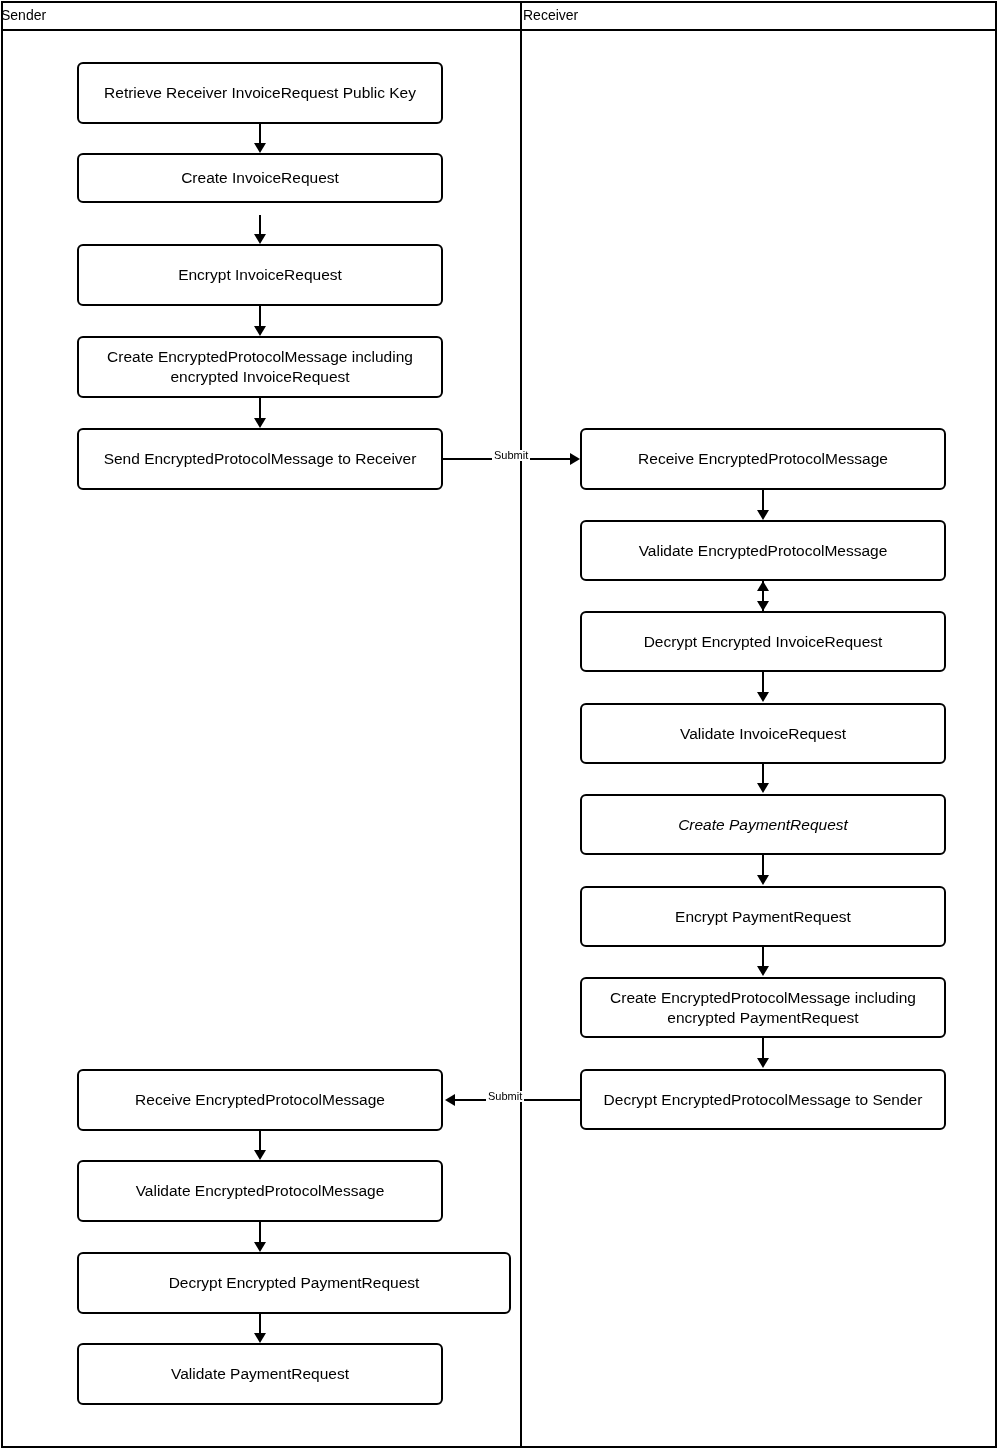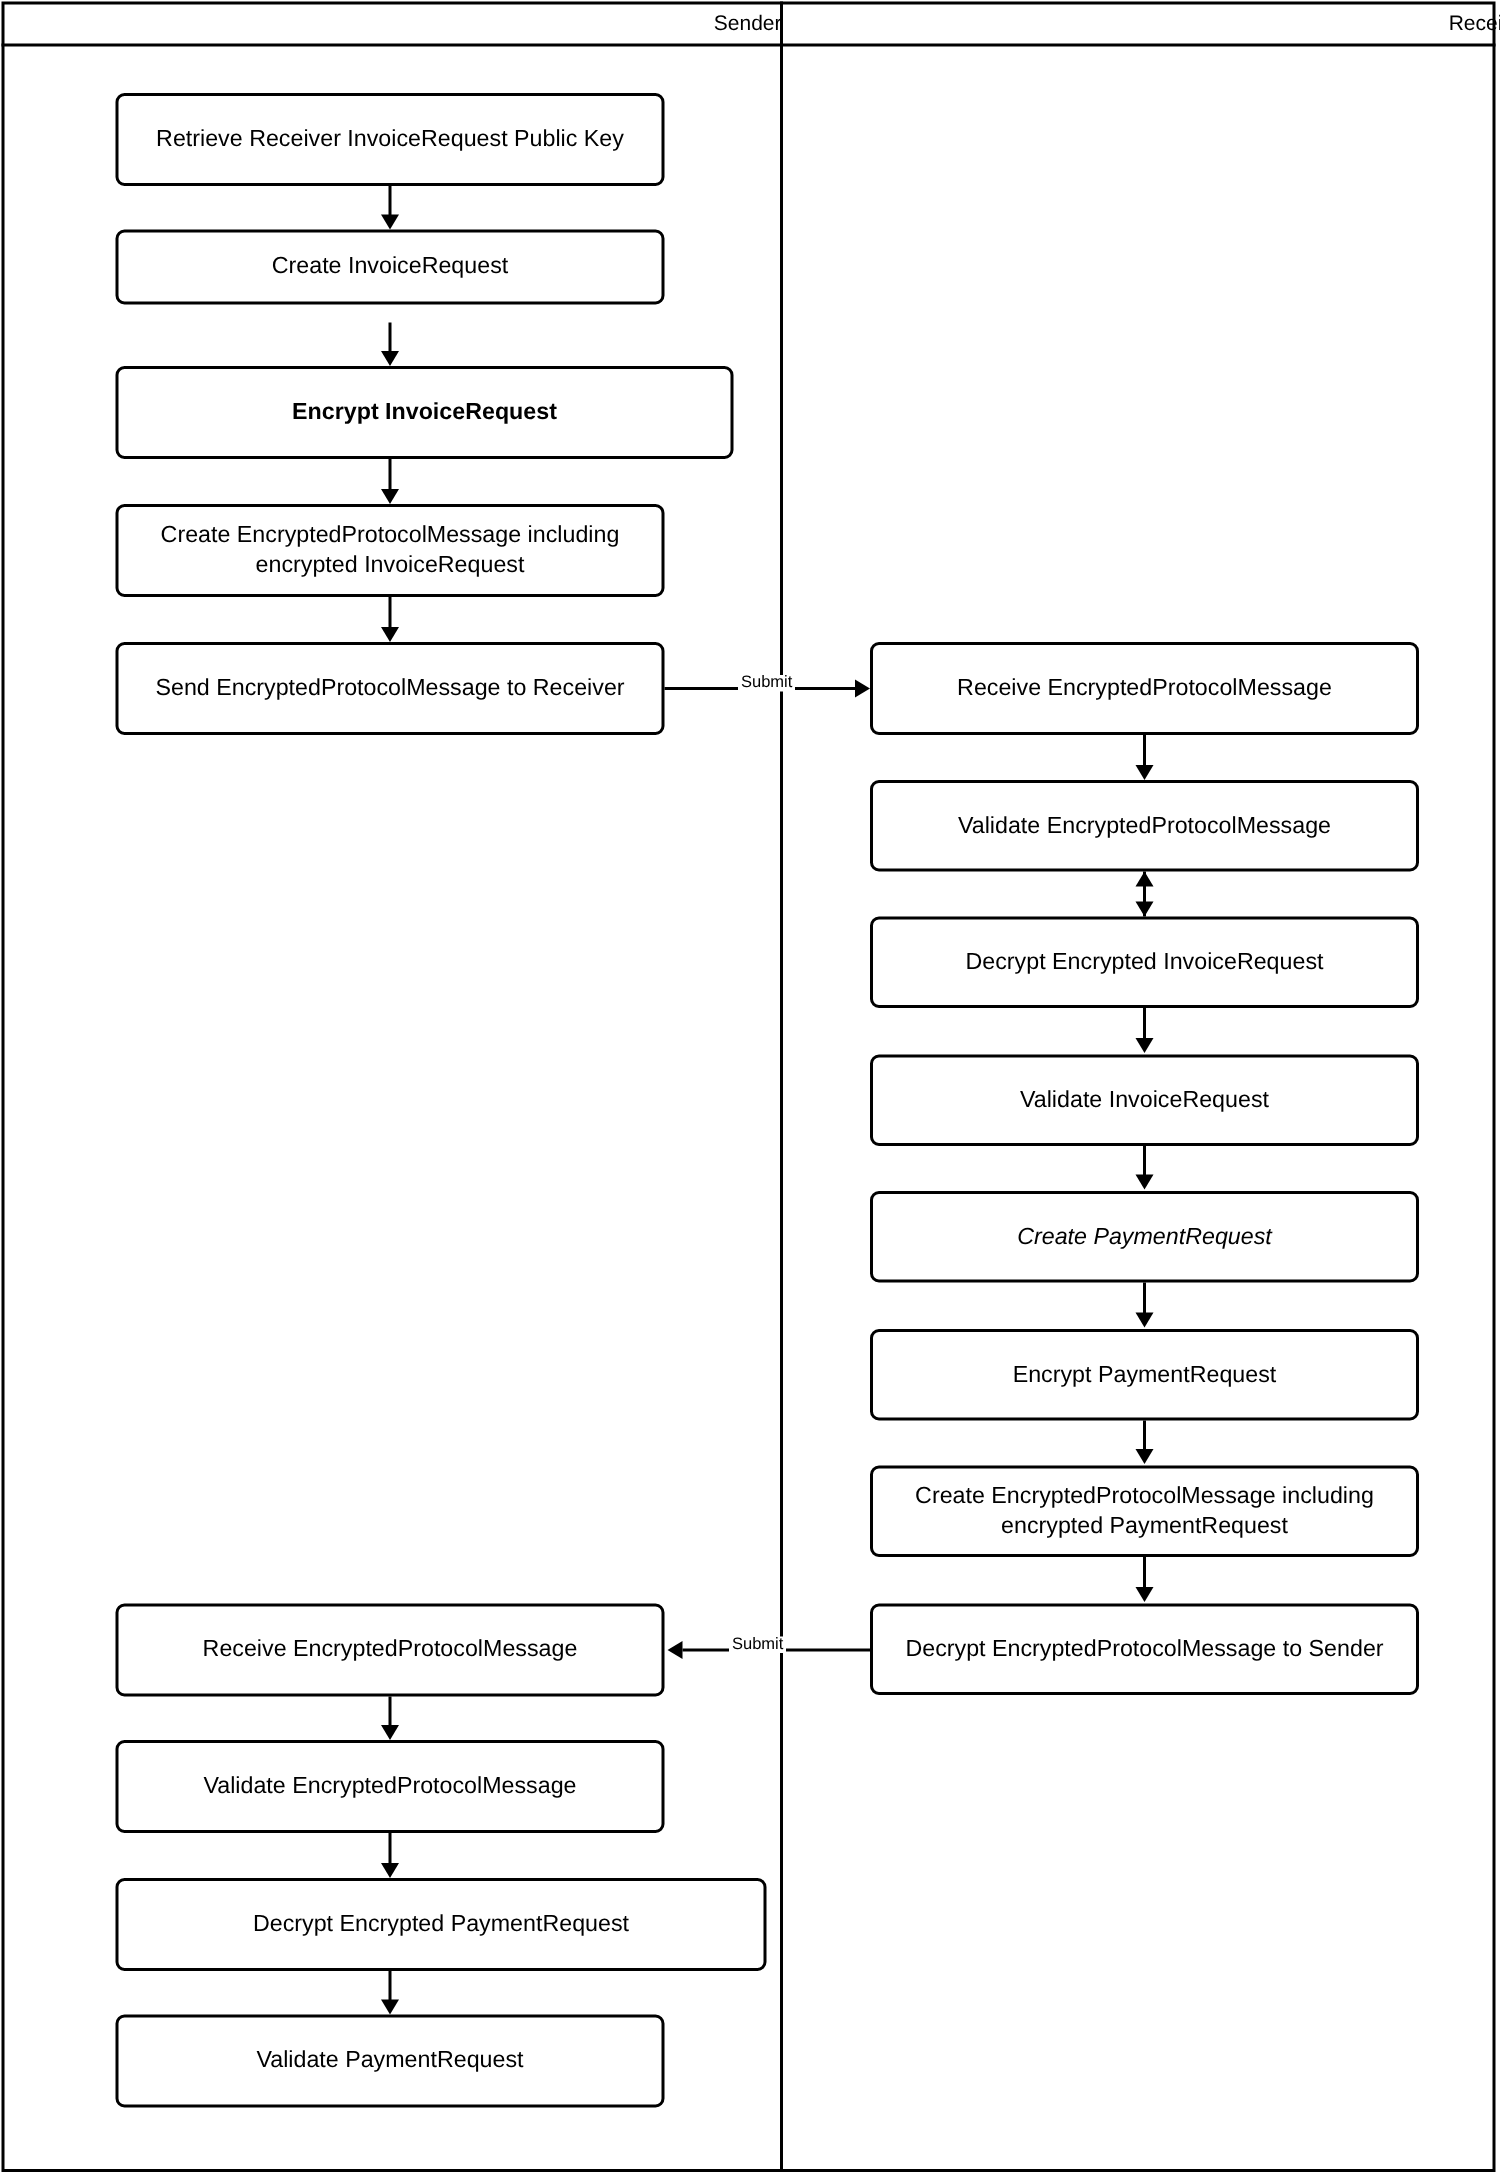--- a/index.html
+++ b/index.html
@@ -40,21 +40,21 @@
     width: 996px;
     height: 30px;
     border-bottom: 2px solid #000000;
     box-sizing: border-box;
   }
   .lane-header {
     position: absolute;
     top: 0;
     height: 28px;
     line-height: 28px;
-    text-align: right;
+    text-align: left;
     font-size: 14px;
     color: #000000;
     white-space: nowrap;
   }
   .lane-header.sender { left: 0px;   width: 520px; }
   .lane-header.receiver { left: 522px; width: 498px; }
 
   
   .lane-divider {
     position: absolute;
@@ -155,21 +155,21 @@
   <div class="lane-divider"></div>
 
   <div class="node" style="left:77px; top:62px; width:366px; height:62px;">
     <span class="node-label">Retrieve Receiver InvoiceRequest Public Key</span>
   </div>
 
   <div class="node" style="left:77px; top:153px; width:366px; height:50px;">
     <span class="node-label">Create InvoiceRequest</span>
   </div>
 
-  <div class="node" style="left:77px; top:244px; width:412px; height:62px;font-weight:bold;">
+  <div class="node" style="left:77px; top:244px; width:366px; height:62px;">
     <span class="node-label">Encrypt InvoiceRequest</span>
   </div>
 
   <div class="node" style="left:77px; top:336px; width:366px; height:62px;">
     <span class="node-label">Create EncryptedProtocolMessage including encrypted InvoiceRequest</span>
   </div>
 
   <div class="node" style="left:77px; top:428px; width:366px; height:62px;">
     <span class="node-label">Send EncryptedProtocolMessage to Receiver</span>
   </div>

